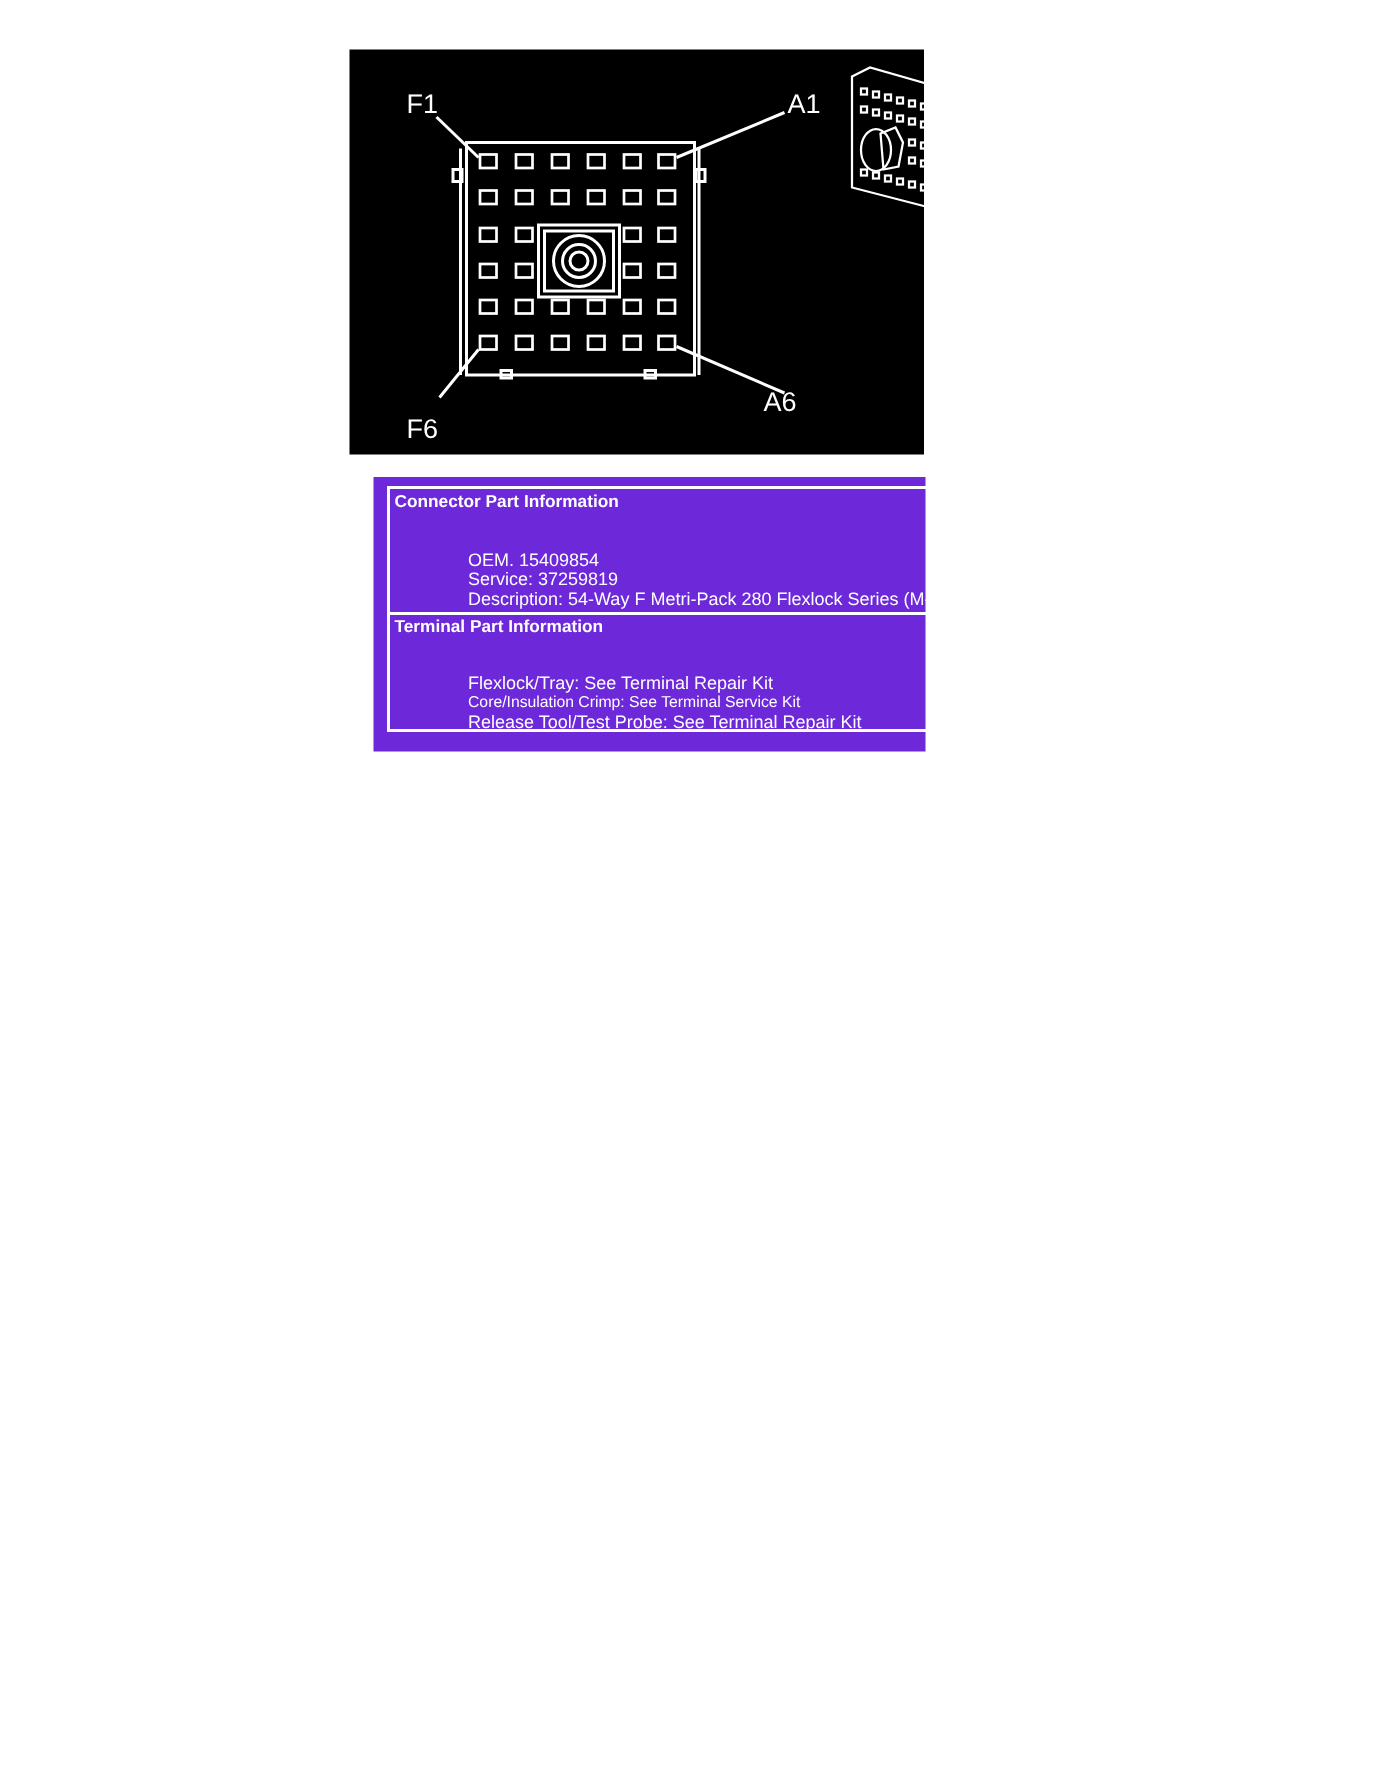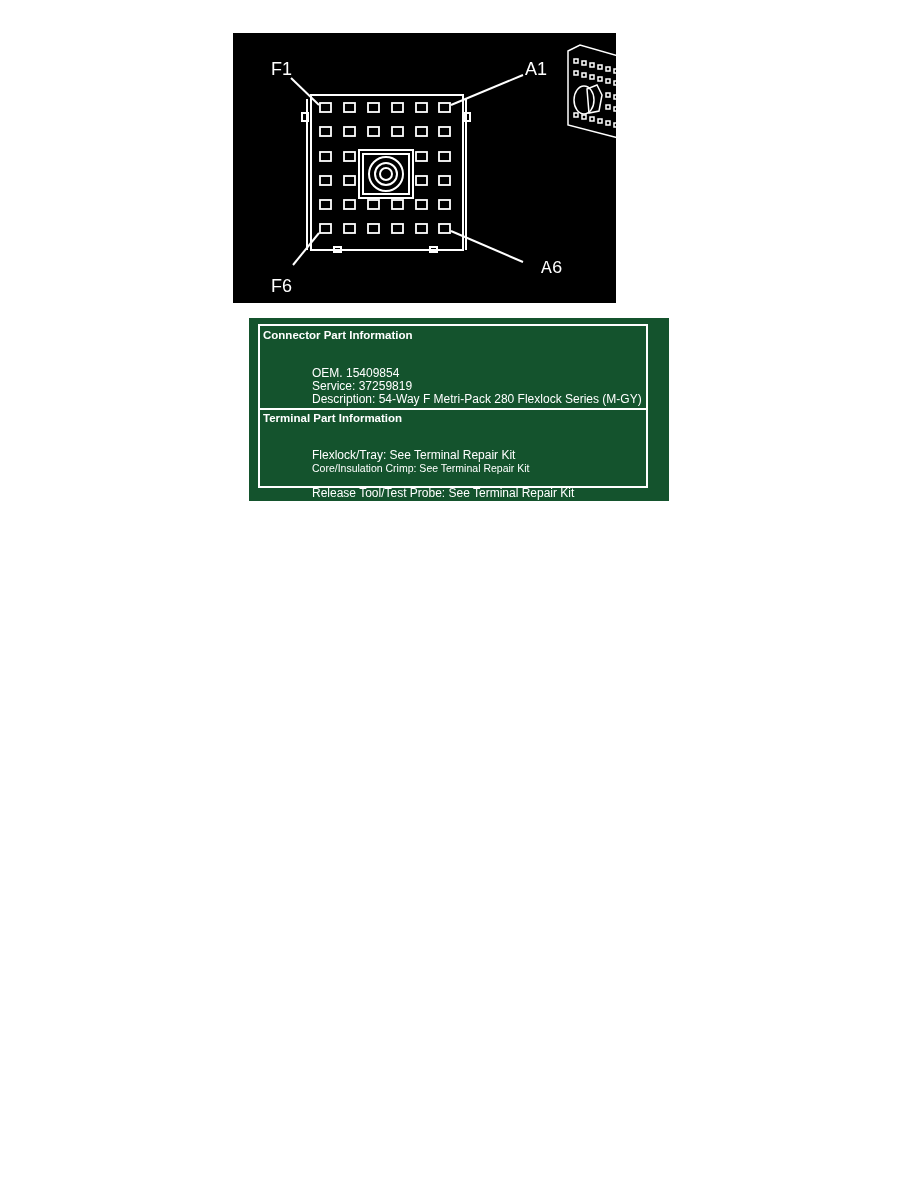--- a/index.html
+++ b/index.html
@@ -1,20 +1,20 @@
 <!DOCTYPE html>
 <html><head>
 <meta charset="utf-8">
 <style>
   html, body { margin:0; padding:0; background:#ffffff; }
   body { width:918px; height:1188px; position:relative; overflow:hidden; font-family:"Liberation Sans", sans-serif; }
   .figure { position:absolute; left:233px; top:33px; width:383px; height:270px; background:#000; }
   .figure svg { display:block; }
   .lbl { position:absolute; color:#fff; font-size:18px; font-family:"Liberation Sans", sans-serif; }
-  .table { position:absolute; left:249px; top:318px; width:420px; height:183px; background:#14532d; }
+  .table { position:absolute; left:249px; top:318px; width:368px; height:183px; background:#6d28d9; }
   .tbox { position:absolute; left:9px; top:6px; width:390px; height:164px; border:2px solid #fff; box-sizing:border-box; }
   .sec1 { position:absolute; left:0; top:0; right:0; height:82px; border-bottom:2px solid #fff; }
   .sec2 { position:absolute; left:0; top:84px; right:0; bottom:0;padding-left:48px; }
   .hdr { position:absolute; left:3px; top:3px; color:#fff; font-weight:bold; font-size:11.5px; }
   .line { position:absolute; left:52px; color:#fff; font-size:12px; white-space:nowrap; }
   .line.small { font-size:10.5px; }
 </style>
 </head>
 <body>
 
@@ -103,31 +103,31 @@
           <rect x="381" y="90" width="4" height="4"></rect>
         <ellipse cx="351" cy="67" rx="10" ry="14"></ellipse>
         <polygon points="354,56 364,52 369,62 366,78 356,80"></polygon>
         <rect x="398" y="58" width="10" height="5"></rect>
       </g>
     </g>
   </svg>
   <span class="lbl" style="left:38px;top:26px;">F1</span>
   <span class="lbl" style="left:292px;top:26px;">A1</span>
   <span class="lbl" style="left:38px;top:243px;">F6</span>
-  <span class="lbl" style="left:308px;top:225px;font-family:Liberation Mono, monospace;">A6</span>
+  <span class="lbl" style="left:276px;top:225px;">A6</span>
 </div>
 
 <div class="table">
   <div class="tbox">
     <div class="sec1">
       <span class="hdr">Connector Part Information</span>
       <span class="line" style="top:40px;">OEM. 15409854</span>
       <span class="line" style="top:53px;">Service: 37259819</span>
       <span class="line" style="top:66px;">Description: 54-Way F Metri-Pack 280 Flexlock Series (M-GY)</span>
     </div>
     <div class="sec2">
       <span class="hdr" style="top:2px;">Terminal Part Information</span>
       <span class="line" style="top:38px;">Flexlock/Tray: See Terminal Repair Kit</span>
-      <span class="line small" style="top:52px;">Core/Insulation Crimp: See Terminal Repair Kit</span>
-      <span class="line" style="top:64px;margin-top:12px;">Release Tool/Test Probe: See Terminal Repair Kit</span>
+      <span class="line small" style="top:52px;">Core/Insulation Crimp: See Terminal Service Kit</span>
+      <span class="line" style="top:64px;">Release Tool/Test Probe: See Terminal Repair Kit</span>
     </div>
   </div>
 </div>
 
 </body></html>

